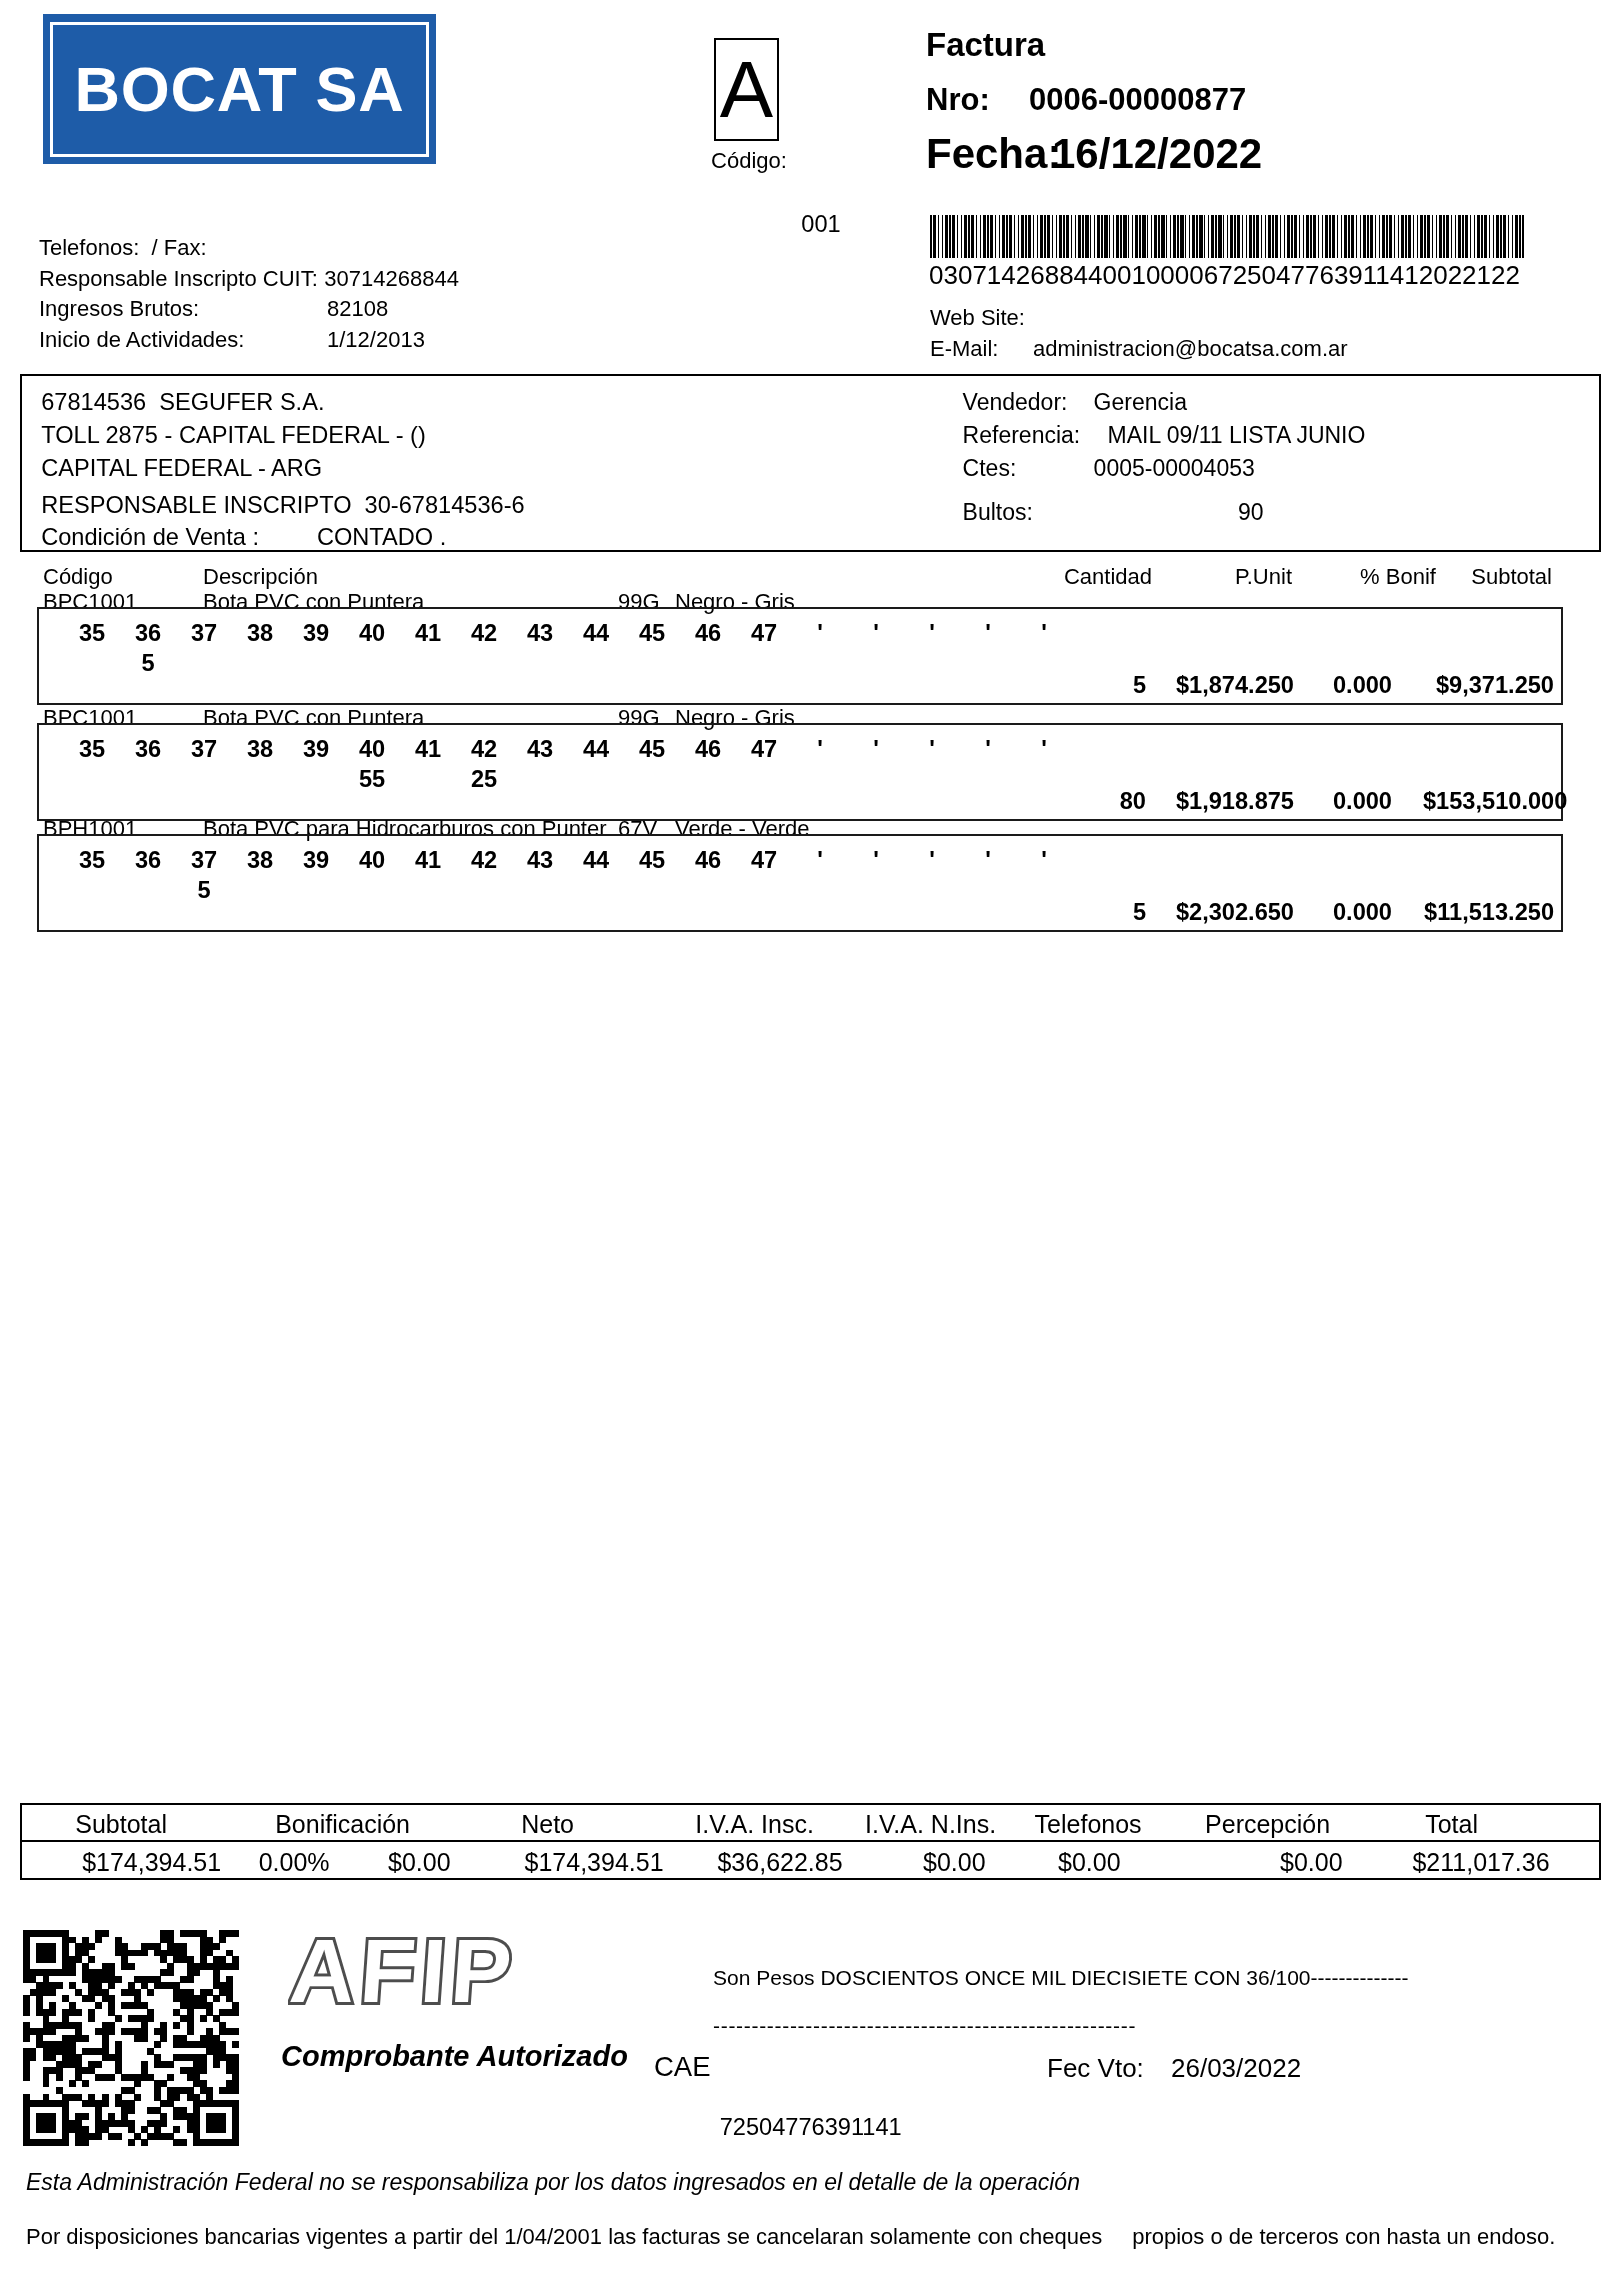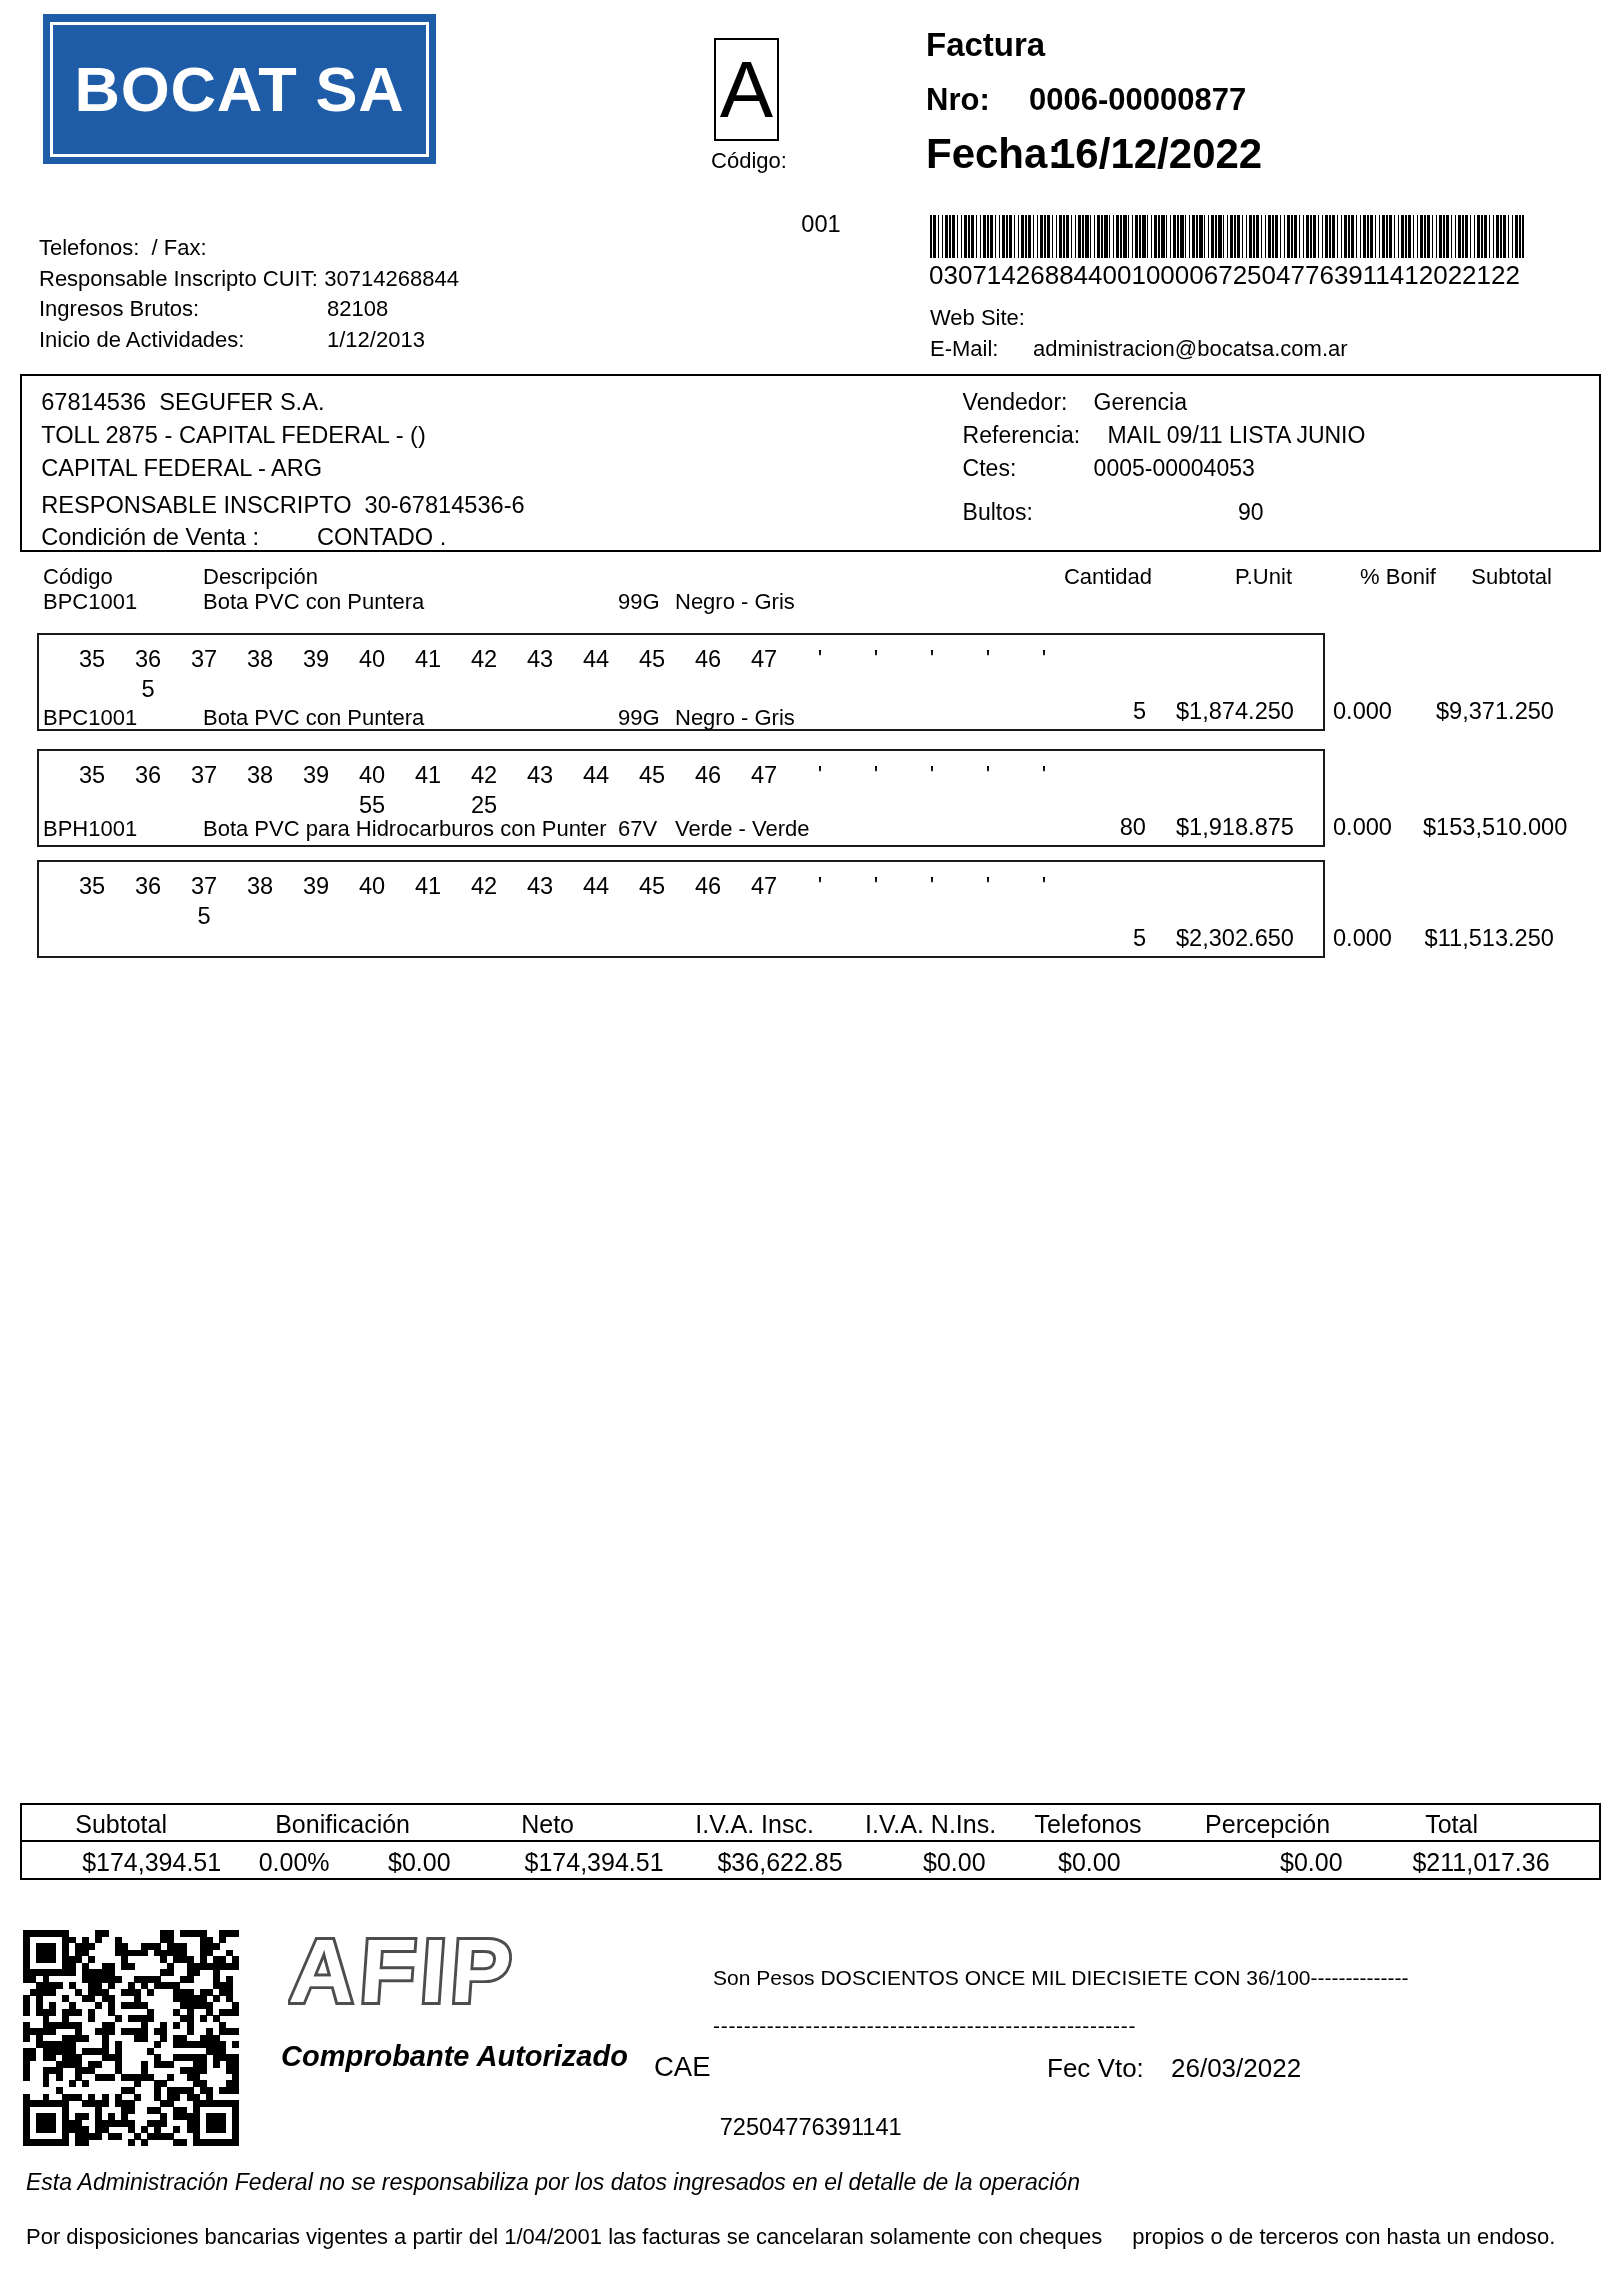--- a/index.html
+++ b/index.html
@@ -60,21 +60,21 @@
   .ith-sub{left:1421px;width:131px;text-align:right;}
 
   
   .item-group{position:absolute;left:0;width:1622px;height:131px;}
   .g1{top:589px;} .g2{top:705px;} .g3{top:816px;}
   .item-line{position:absolute;top:0;left:0;width:100%;height:29px;font-size:22px;}
   .item-code{position:absolute;left:43px;}
   .item-desc{position:absolute;left:203px;}
   .item-colorcode{position:absolute;left:618px;}
   .item-colorname{position:absolute;left:675px;}
-  .item-box{position:absolute;top:44px;left:37px;width:1288px;height:98px;border:2px solid #1a1a1a;}
+  .item-box{position:absolute;top:18px;left:37px;width:1526px;height:98px;border:2px solid #1a1a1a;font-weight:bold;}
   .sizes-grid{position:absolute;top:10.5px;left:25px;display:flex;font-size:23.6px;}
   .qty-grid{position:absolute;top:41px;left:25px;display:flex;font-size:23.6px;}
   .size-col{width:56px;text-align:center;flex:0 0 56px;}
   .val{position:absolute;top:63px;font-size:23.6px;text-align:right;}
   .val-cant{left:911px;width:196px;}
   .val-punit{left:1124px;width:131px;}
   .val-bonif{left:1265px;width:88px;}
   .val-sub{left:1384px;width:131px;}
 
   

